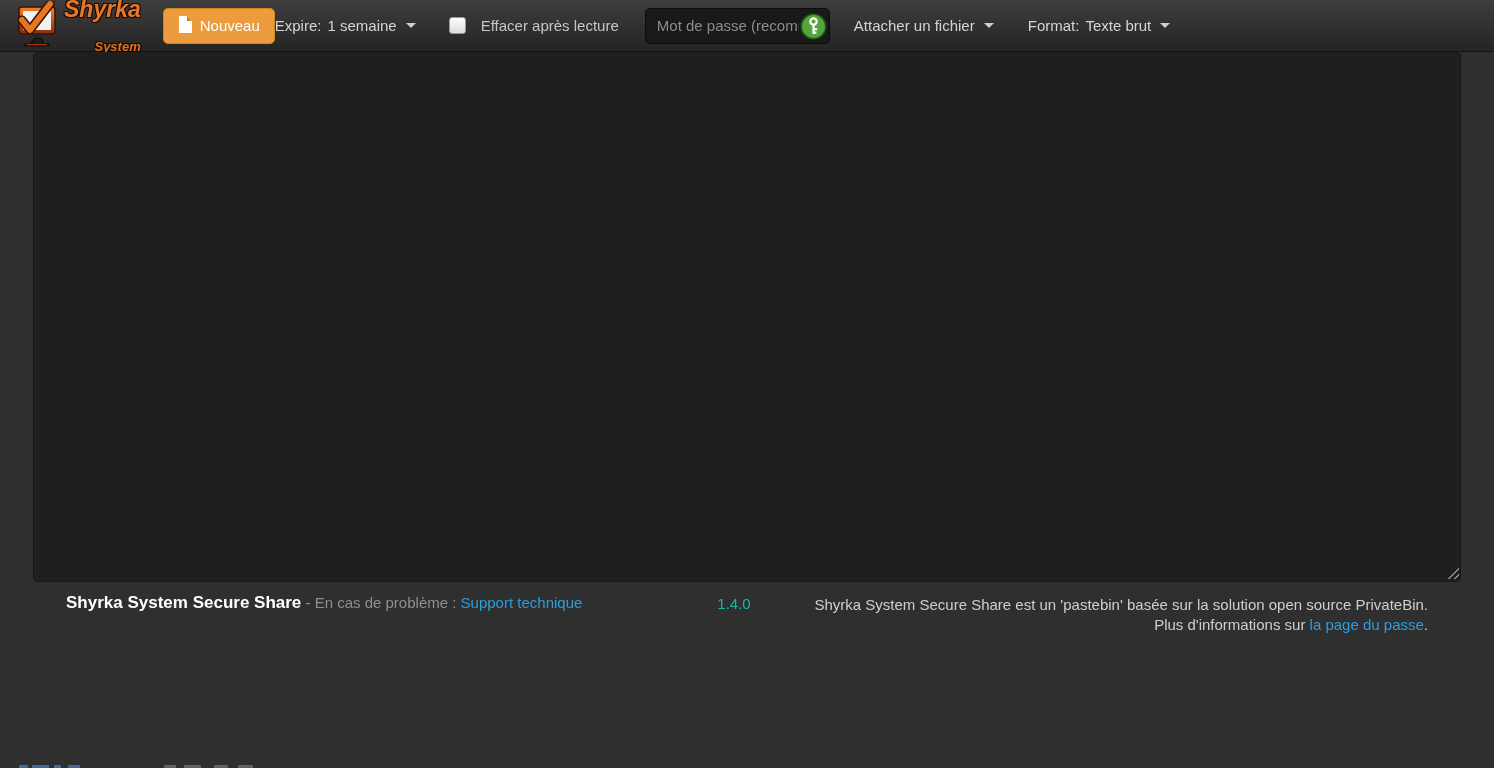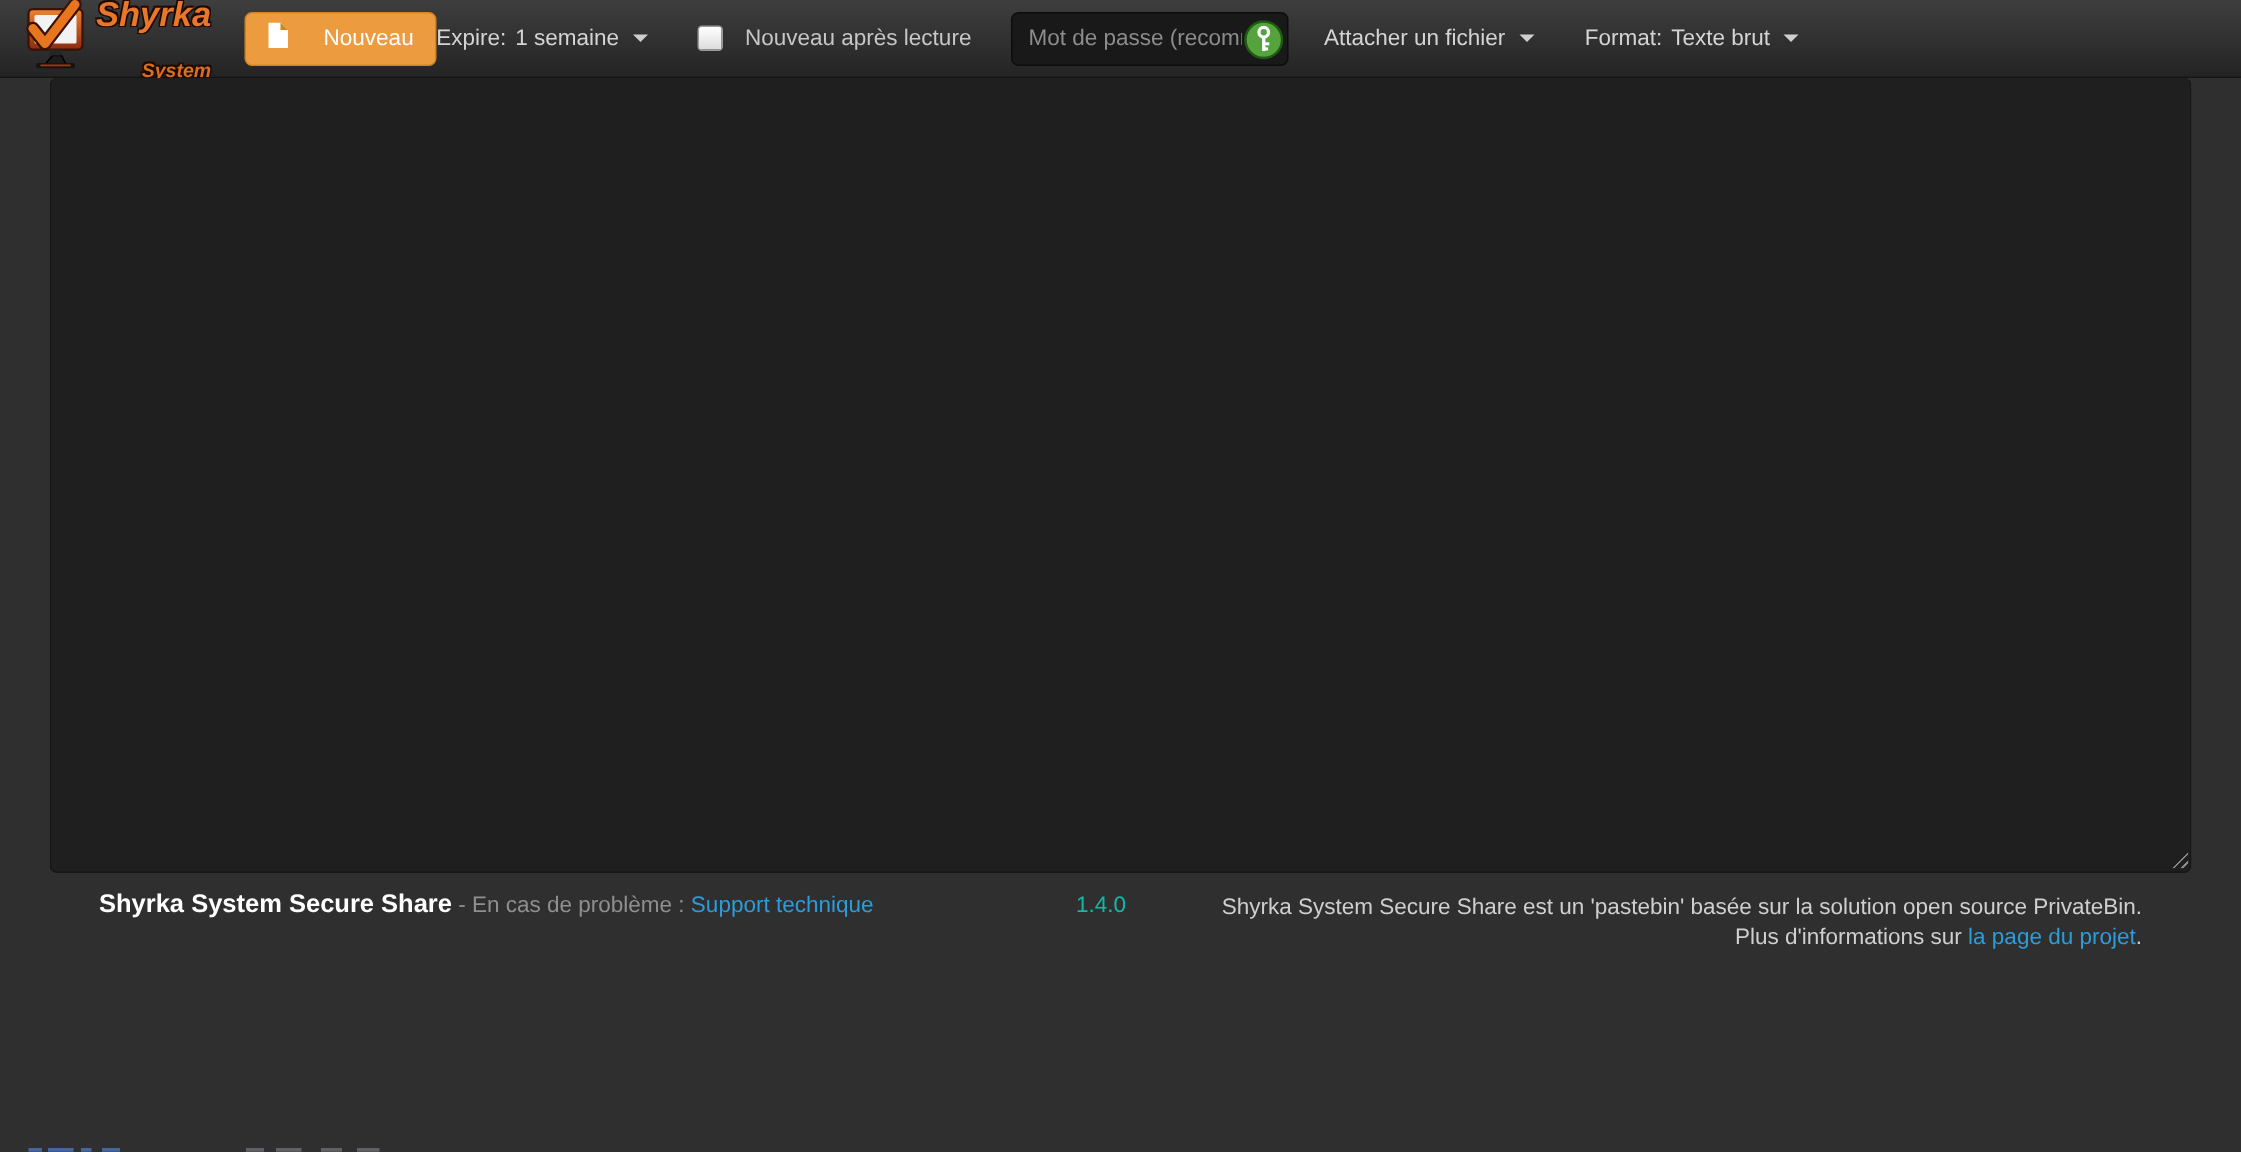--- a/index.html
+++ b/index.html
@@ -50,21 +50,21 @@
     background: #ec9c3e;
     border: 1px solid #d0861f;
     border-radius: 5px;
     color: #fff;
     font-size: 15px;
     font-family: "Liberation Sans", sans-serif;
     height: 36px;
     padding: 0 14px;
     display: inline-flex;
     align-items: center;
-    gap: 24px;
+    gap: 8px;
     cursor: pointer;
   }
   .new-button { margin-left: 22px; }
   .nav-item {
     color: #d4d4d4;
     font-size: 15px;
     display: inline-flex;
     align-items: center;
     gap: 6px;
     cursor: pointer;
@@ -242,21 +242,21 @@
   </button>
 
   <div class="nav-item expire-dropdown">
     <span>Expire:</span>
     <span>1 semaine</span>
     <span class="caret"></span>
   </div>
 
   <label class="nav-item burn-label">
     <span class="checkbox"></span>
-    <span>Nouveau après lecture</span>
+    <span>Effacer après lecture</span>
   </label>
 
   <div class="pwd-wrap">
     <input type="password" class="pwd-input" placeholder="Mot de passe (recommandé)" style="">
     <span class="key-icon">
       <svg width="27" height="27" viewBox="0 0 27 27">
         <circle cx="13.5" cy="13.5" r="12.2" fill="#55a33c" stroke="#1e5a14" stroke-width="1.6"></circle>
         <circle cx="13.5" cy="8.5" r="3.2" fill="none" stroke="#ffffff" stroke-width="2.2"></circle>
         <rect x="12.4" y="11.5" width="2.2" height="9.5" fill="#ffffff"></rect>
         <rect x="14" y="15.2" width="3.2" height="2" fill="#ffffff"></rect>
@@ -288,21 +288,21 @@
     <div class="footer-left">
       <span class="footer-title">Shyrka System Secure Share</span>
       <span>- En cas de problème :</span>
       <a class="link">Support technique</a>
     </div>
     <div class="footer-version">1.4.0</div>
     <div class="footer-right">
       <div>Shyrka System Secure Share est un 'pastebin' basée sur la solution open source PrivateBin.</div>
       <div>
         <span>Plus d'informations sur</span>
-        <a class="link">la page du projet</a><span>.</span>
+        <a class="link">la page du passe</a><span>.</span>
       </div>
     </div>
   </footer>
 </main>
 
 <div class="cutoff">
   <span class="frag-blue" style="left:19px; width:9px;"></span>
   <span class="frag-blue" style="left:32px; width:17px;"></span>
   <span class="frag-blue" style="left:54px; width:7px;"></span>
   <span class="frag-blue" style="left:68px; width:12px;"></span>

